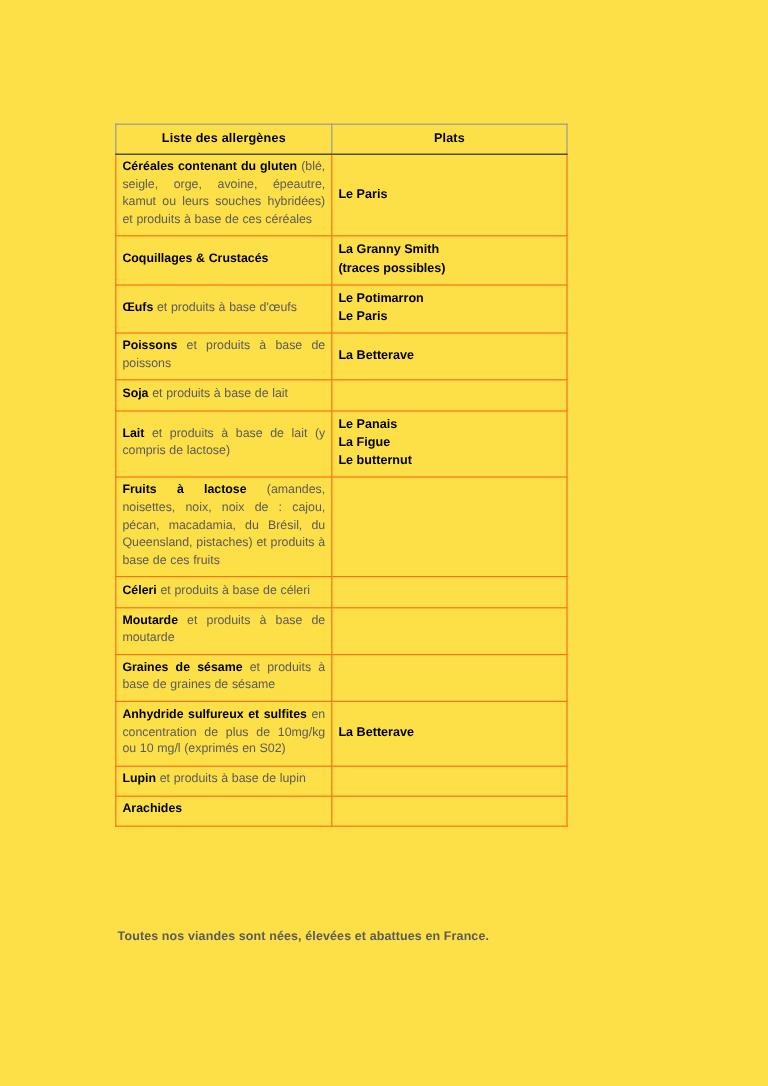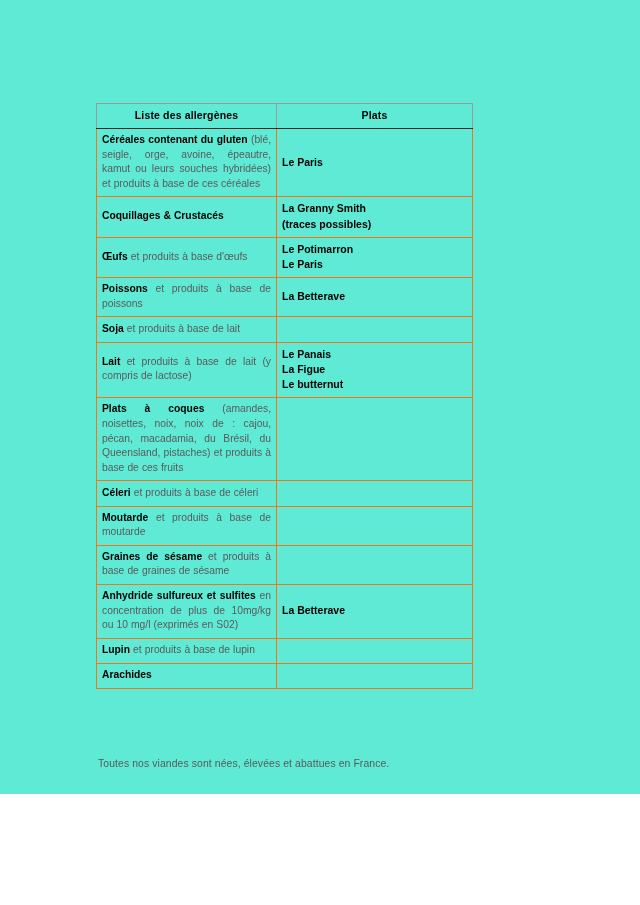--- a/index.html
+++ b/index.html
@@ -11,22 +11,22 @@
     width: 640px;
     height: 905px;
     position: relative;
     font-family: "Liberation Sans", sans-serif;
     -webkit-font-smoothing: antialiased;
   }
   .page {
     position: absolute;
     left: 0; top: 0;
     width: 640px;
-    height: 794px;
-    background: #5eead4;
+    height: 905px;
+    background: #fde047;
     overflow: hidden;
   }
   .allergen-table {
     position: absolute;
     left: 96px;
     top: 103px;
     width: 376px;
     border-collapse: collapse;
     table-layout: fixed;
   }
@@ -87,26 +87,27 @@
     font-size: 10.5px;
     line-height: 1.45;
   }
   td.dish.empty .cellpad { min-height: 8px; }
 
   .dish-line { display: block; }
 
   .footer-note {
     position: absolute;
     left: 98px;
-    top: 757px;
+    top: 774px;
     width: 460px;
     font-size: 10.4px;
     color: #5a5a5a;
     line-height: 1.4;
     letter-spacing: 0.1px;
+    font-weight: bold;
   }
 </style>
 </head>
 <body>
 
 <div class="page">
 
   <table class="allergen-table">
     <colgroup>
       <col class="c-allergen">
@@ -180,21 +181,21 @@
           <td class="dish">
             <div class="cellpad">
               <span class="dish-line">Le Panais</span>
               <span class="dish-line">La Figue</span>
               <span class="dish-line">Le butternut</span>
             </div>
           </td>
         </tr>
         <tr>
           <td class="allergen">
-            <div class="cellpad"><b>Plats à coques</b><span> (amandes, noisettes, noix, noix de : cajou, pécan, macadamia, du Brésil, du Queensland, pistaches) et produits à base de ces fruits</span></div>
+            <div class="cellpad"><b>Fruits à lactose</b><span> (amandes, noisettes, noix, noix de : cajou, pécan, macadamia, du Brésil, du Queensland, pistaches) et produits à base de ces fruits</span></div>
           </td>
           <td class="dish empty">
             <div class="cellpad">&nbsp;</div>
           </td>
         </tr>
         <tr>
           <td class="allergen">
             <div class="cellpad"><b>Céleri</b><span> et produits à base de céleri</span></div>
           </td>
           <td class="dish empty">

